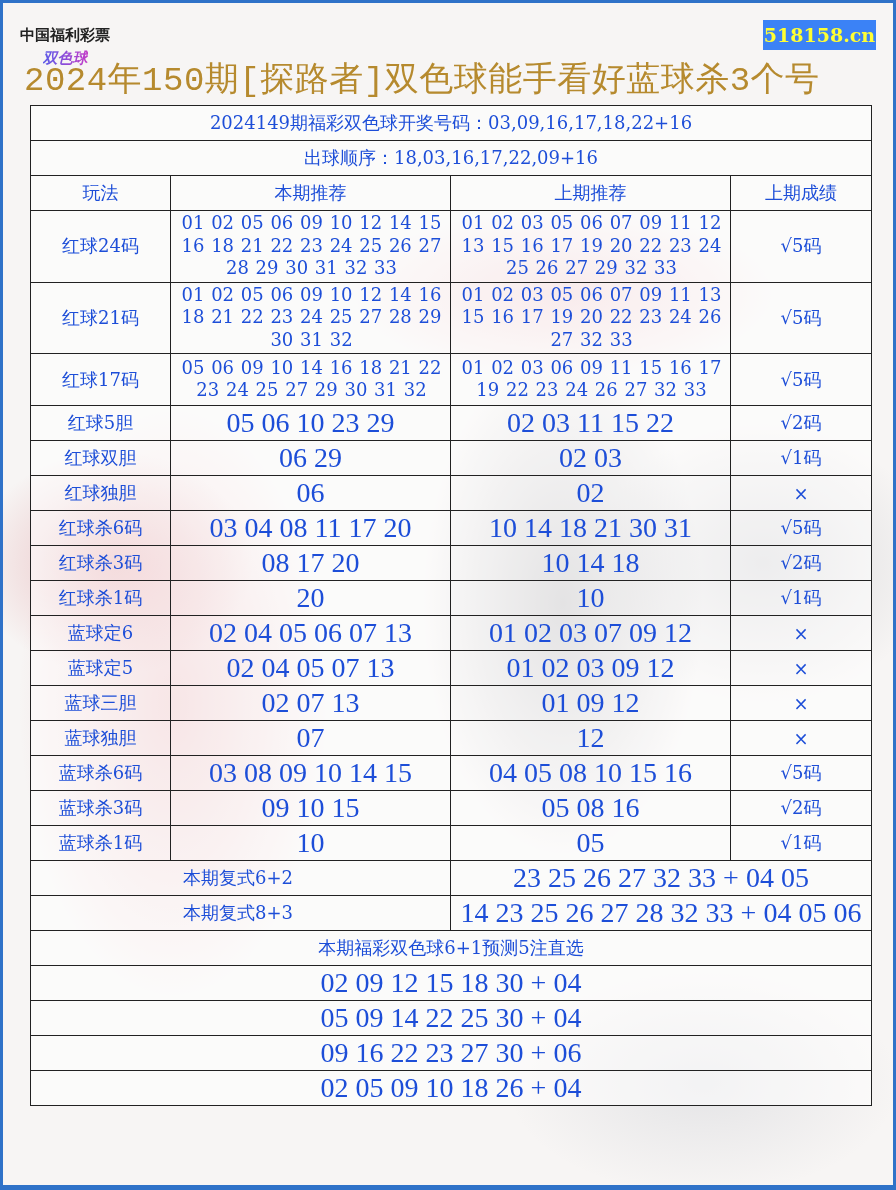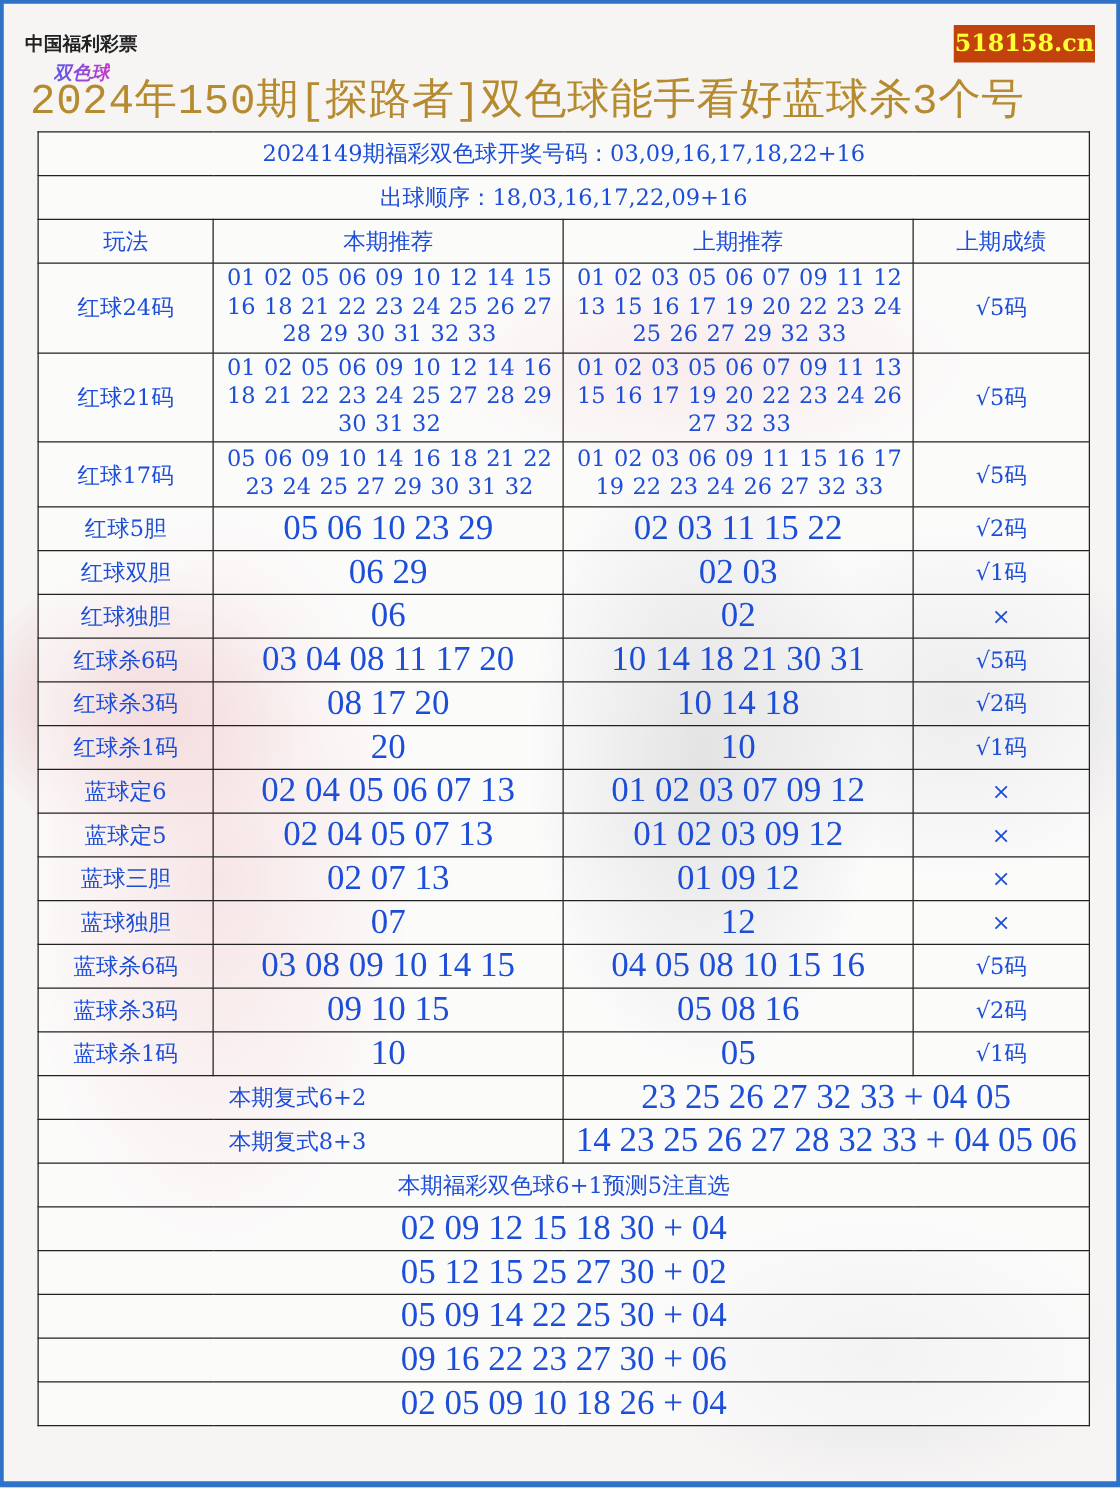--- a/index.html
+++ b/index.html
@@ -32,21 +32,21 @@
     font-size: 15px; color: #222; letter-spacing: 0px;
   }
   .logo-text-b {
     font-family: "DejaVu Sans", sans-serif; font-weight: bold; font-style: italic;
     font-size: 15px; color: #8a3cd8;
     background: linear-gradient(90deg, #5a5ae8, #c33cc8);
     -webkit-background-clip: text; background-clip: text; color: transparent;
   }
   .site-badge {
     position: absolute; left: 763px; top: 20px; width: 113px; height: 30px;
-    background: #c2410c; color: #ffff33;
+    background: #3b82f6; color: #ffff33;
     font-family: "DejaVu Serif", serif; font-size: 19px; font-weight: bold;
     display: flex; align-items: center; justify-content: center;
   }
   .page-title {
     position: absolute; left: 24px; top: 56px; width: 850px;
     font-family: Liberation Mono, monospace;
     font-size: 34px; color: #b68a2e; letter-spacing: 0.5px;
     white-space: nowrap;
   }
   table.main {
@@ -220,23 +220,20 @@
       <td colspan="2" class="cond">14 23 25 26 27 28 32 33 + 04 05 06</td>
     </tr>
 
     <tr>
       <td colspan="4" class="label">本期福彩双色球6+1预测5注直选</td>
     </tr>
     <tr>
       <td colspan="4" class="cond">02 09 12 15 18 30 + 04</td>
     </tr>
     <tr>
-      <td colspan="4" class="cond">05 12 15 25 27 30 + 02</td>
-    </tr>
-    <tr>
       <td colspan="4" class="cond">05 09 14 22 25 30 + 04</td>
     </tr>
     <tr>
       <td colspan="4" class="cond">09 16 22 23 27 30 + 06</td>
     </tr>
     <tr>
       <td colspan="4" class="cond">02 05 09 10 18 26 + 04</td>
     </tr>
   </tbody>
 </table>

